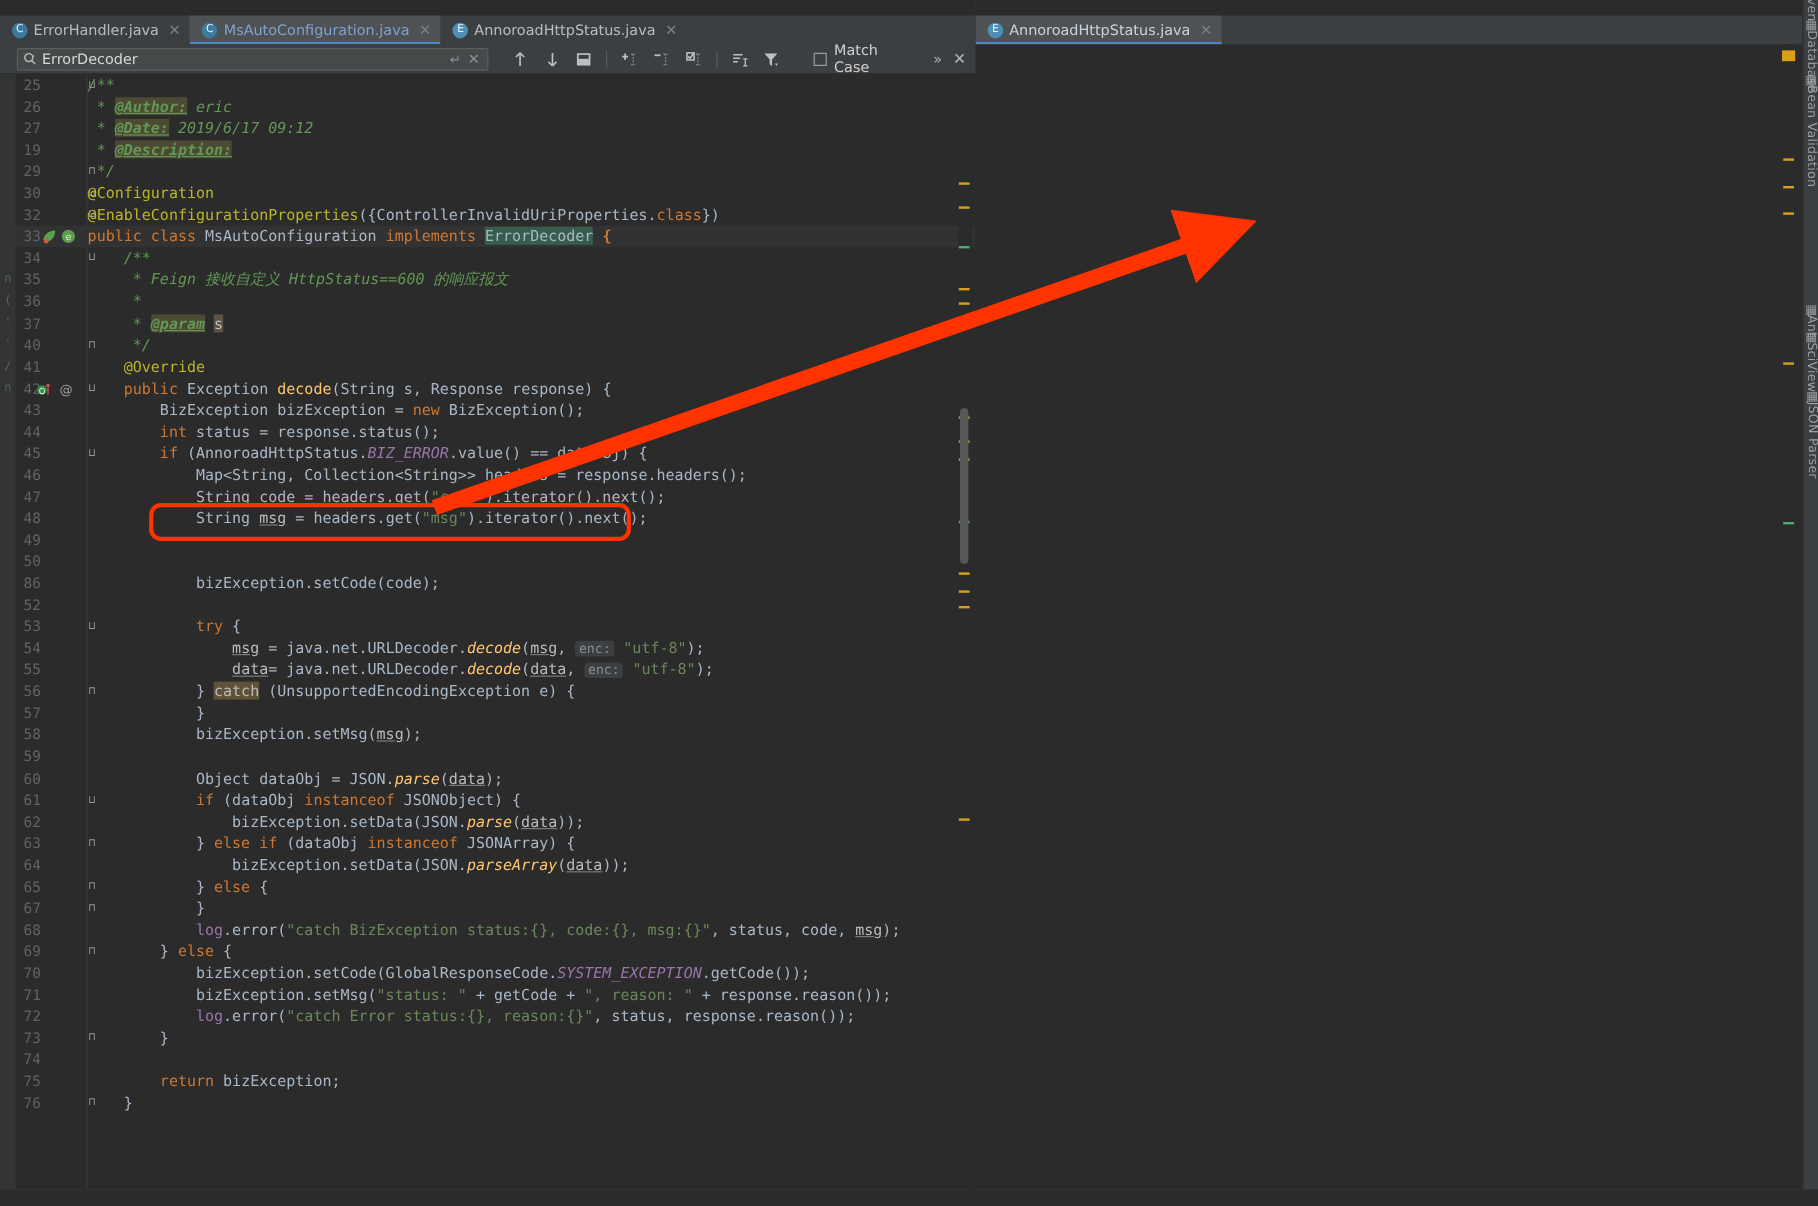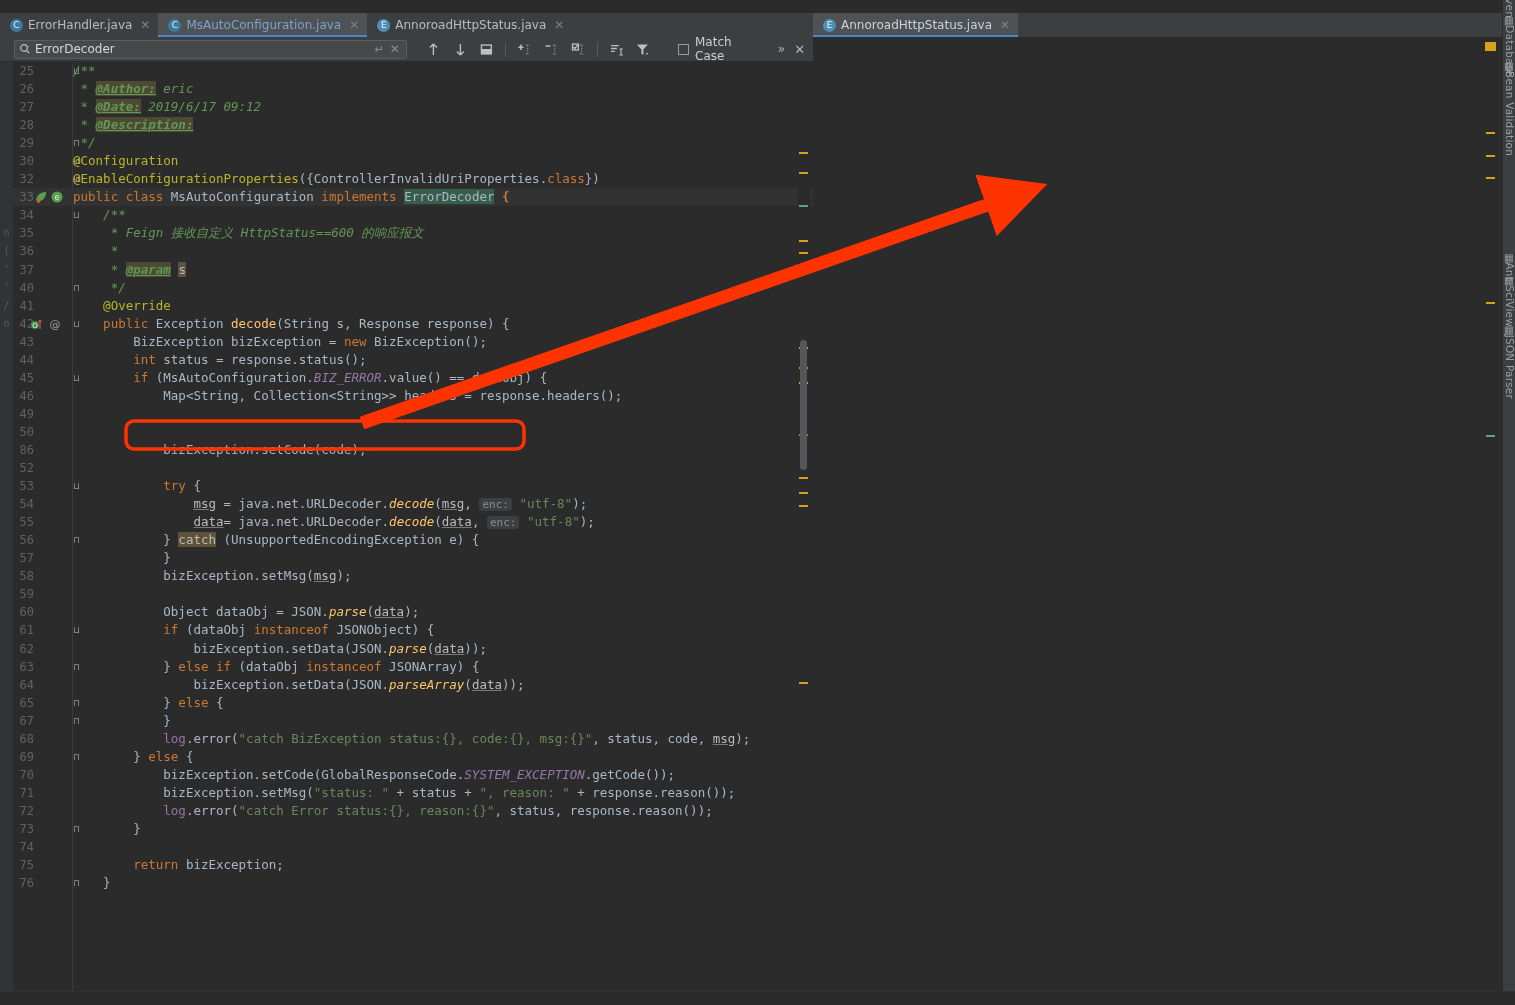--- a/index.html
+++ b/index.html
@@ -243,21 +243,21 @@
       </div>
       <span class="chev">»</span>
       <span class="xclose">✕</span>
     </div>
 
     <div class="editor eleft" id="left-editor">
       <div class="gutter gutter-line" style="left:72px"></div>
     <div class="coderow"><span class="lnum">25</span><span class="fold">⊔</span><span class="code"><span class="doc">/**</span></span></div>
         <div class="coderow"><span class="lnum">26</span><span class="code"><span class="doc"> * </span><span class="dtag">@Author:</span><span class="doc"> eric</span></span></div>
         <div class="coderow"><span class="lnum">27</span><span class="code"><span class="doc"> * </span><span class="dtag">@Date:</span><span class="doc"> 2019/6/17 09:12</span></span></div>
-        <div class="coderow"><span class="lnum">28</span><span class="code"><span class="doc"> * </span><span class="dtag">@Description:</span></span></div>
+        <div class="coderow"><span class="lnum">19</span><span class="code"><span class="doc"> * </span><span class="dtag">@Description:</span></span></div>
         <div class="coderow"><span class="lnum">29</span><span class="fold">⊓</span><span class="code"><span class="doc"> */</span></span></div>
         <div class="coderow"><span class="lnum">30</span><span class="fold">⊔</span><span class="code"><span class="ann">@Configuration</span></span></div>
         <div class="coderow"><span class="lnum">32</span><span class="fold">⊔</span><span class="code"><span class="ann">@EnableConfigurationProperties</span><span class="txt">({</span><span class="txt">ControllerInvalidUriProperties</span><span class="txt">.</span><span class="kw">class</span><span class="txt">})</span></span></div>
         <div class="coderow cur"><span class="lnum">33</span><span class="code"><span class="kw">public </span><span class="kw">class </span><span class="txt">MsAutoConfiguration </span><span class="kw">implements </span><span class="greenhl">ErrorDecoder</span><span class="kwb"> {</span></span><span class="gicon" style="left: 34px; top: 2px;"><svg viewBox="0 0 14 14">
               <path d="M2 10 C3 4 8 2 12 2 C12 8 8 12 3 11 z" fill="#5b9e4e"></path>
               <circle cx="4.5" cy="11" r="1.9" fill="#cc5a42"></circle>
             </svg></span><span class="gicon" style="left: 50px; top: 2px;"><svg viewBox="0 0 14 14">
               <circle cx="7" cy="7" r="5.5" fill="#5b9e4e"></circle>
               <text x="7" y="10" font-size="8" fill="#dff0d8" text-anchor="middle" font-family="DejaVu Sans">e</text>
             </svg></span></div>
@@ -269,22 +269,24 @@
         <div class="coderow"><span class="lnum">41</span><span class="code"><span class="ann">    @Override</span></span></div>
         <div class="coderow"><span class="lnum">42</span><span class="fold">⊔</span><span class="code"><span class="kw">    public </span><span class="txt">Exception </span><span class="mth">decode</span><span class="txt">(</span><span class="txt">String</span><span class="txt"> s, </span><span class="txt">Response</span><span class="txt"> response) {</span></span><span class="gicon" style="left: 30px; top: 2px;"><svg viewBox="0 0 14 14">
               <circle cx="5" cy="8" r="4" fill="#3e8a43"></circle>
               <text x="5" y="11" font-size="7" fill="#e7f6e7" text-anchor="middle" font-family="DejaVu Sans">O</text>
               <path d="M10 12 L10 3 M10 3 L8.4 5 M10 3 L11.6 5" stroke="#c75450" stroke-width="1.2" fill="none"></path>
             </svg></span><span class="gicon" style="left: 48px; top: 2px;"><svg viewBox="0 0 14 14">
               <text x="7" y="11" font-size="11" fill="#9b9fa1" text-anchor="middle" font-family="DejaVu Sans">@</text>
             </svg></span></div>
         <div class="coderow"><span class="lnum">43</span><span class="code"><span class="txt">        BizException bizException = </span><span class="kw">new </span><span class="txt">BizException();</span></span></div>
         <div class="coderow"><span class="lnum">44</span><span class="code"><span class="txt">        </span><span class="kw">int</span><span class="txt"> status = response.status();</span></span></div>
-        <div class="coderow"><span class="lnum">45</span><span class="fold">⊔</span><span class="code"><span class="txt">        </span><span class="kw">if</span><span class="txt"> (MsAutoConfiguration.</span><span class="sfld">BIZ_ERROR</span><span class="txt">.value() == dataObj) {</span></span></div>
+        <div class="coderow"><span class="lnum">45</span><span class="fold">⊔</span><span class="code"><span class="txt">        </span><span class="kw">if</span><span class="txt"> (AnnoroadHttpStatus.</span><span class="sfld">BIZ_ERROR</span><span class="txt">.value() == dataObj) {</span></span></div>
         <div class="coderow"><span class="lnum">46</span><span class="code"><span class="txt">            Map&lt;String, Collection&lt;String&gt;&gt; headers = response.headers();</span></span></div>
+        <div class="coderow"><span class="lnum">47</span><span class="code"><span class="txt">            String code = headers.get(</span><span class="str">"code"</span><span class="txt">).iterator().next();</span></span></div>
+        <div class="coderow"><span class="lnum">48</span><span class="code"><span class="txt">            String </span><span class="udl">msg</span><span class="txt"> = headers.get(</span><span class="str">"msg"</span><span class="txt">).iterator().next();</span></span></div>
         <div class="coderow"><span class="lnum">49</span></div>
         <div class="coderow"><span class="lnum">50</span><span class="code"></span></div>
         <div class="coderow"><span class="lnum">86</span><span class="code"><span class="txt">            bizException.setCode(code);</span></span></div>
         <div class="coderow"><span class="lnum">52</span><span class="code"></span></div>
         <div class="coderow"><span class="lnum">53</span><span class="fold">⊔</span><span class="code"><span class="txt">            </span><span class="kw">try</span><span class="txt"> {</span></span></div>
         <div class="coderow"><span class="lnum">54</span><span class="code"><span class="txt">                </span><span class="udl">msg</span><span class="txt"> = java.net.URLDecoder.</span><span style="color: rgb(255, 198, 109); font-style: italic;">decode</span><span class="txt">(</span><span class="udl">msg</span><span class="txt">, </span><span class="hint">enc:</span><span class="txt"> </span><span class="str">"utf-8"</span><span class="txt">);</span></span></div>
         <div class="coderow"><span class="lnum">55</span><span class="code"><span class="txt">                </span><span class="udl">data</span><span class="txt">= java.net.URLDecoder.</span><span style="color: rgb(255, 198, 109); font-style: italic;">decode</span><span class="txt">(</span><span class="udl">data</span><span class="txt">, </span><span class="hint">enc:</span><span class="txt"> </span><span class="str">"utf-8"</span><span class="txt">);</span></span></div>
         <div class="coderow"><span class="lnum">56</span><span class="fold">⊓</span><span class="code"><span class="txt">            } </span><span class="catchhl">catch</span><span class="txt"> (UnsupportedEncodingException e) {</span></span></div>
         <div class="coderow"><span class="lnum">57</span><span class="code"><span class="txt">            }</span></span></div>
         <div class="coderow"><span class="lnum">58</span><span class="code"><span class="txt">            bizException.setMsg(</span><span class="udl">msg</span><span class="txt">);</span></span></div>
@@ -292,21 +294,21 @@
         <div class="coderow"><span class="lnum">60</span><span class="code"><span class="txt">            Object dataObj = JSON.</span><span style="color: rgb(255, 198, 109); font-style: italic;">parse</span><span class="txt">(</span><span class="udl">data</span><span class="txt">);</span></span></div>
         <div class="coderow"><span class="lnum">61</span><span class="fold">⊔</span><span class="code"><span class="txt">            </span><span class="kw">if</span><span class="txt"> (dataObj </span><span class="kw">instanceof</span><span class="txt"> JSONObject) {</span></span></div>
         <div class="coderow"><span class="lnum">62</span><span class="code"><span class="txt">                bizException.setData(JSON.</span><span style="color: rgb(255, 198, 109); font-style: italic;">parse</span><span class="txt">(</span><span class="udl">data</span><span class="txt">));</span></span></div>
         <div class="coderow"><span class="lnum">63</span><span class="fold">⊓</span><span class="code"><span class="txt">            } </span><span class="kw">else if</span><span class="txt"> (dataObj </span><span class="kw">instanceof</span><span class="txt"> JSONArray) {</span></span></div>
         <div class="coderow"><span class="lnum">64</span><span class="code"><span class="txt">                bizException.setData(JSON.</span><span style="color: rgb(255, 198, 109); font-style: italic;">parseArray</span><span class="txt">(</span><span class="udl">data</span><span class="txt">));</span></span></div>
         <div class="coderow"><span class="lnum">65</span><span class="fold">⊓</span><span class="code"><span class="txt">            } </span><span class="kw">else</span><span class="txt"> {</span></span></div>
         <div class="coderow"><span class="lnum">67</span><span class="fold">⊓</span><span class="code"><span class="txt">            }</span></span></div>
         <div class="coderow"><span class="lnum">68</span><span class="code"><span class="txt">            </span><span class="fld">log</span><span class="txt">.error(</span><span class="str">"catch BizException status:{}, code:{}, msg:{}"</span><span class="txt">, status, code, </span><span class="udl">msg</span><span class="txt">);</span></span></div>
         <div class="coderow"><span class="lnum">69</span><span class="fold">⊓</span><span class="code"><span class="txt">        } </span><span class="kw">else</span><span class="txt"> {</span></span></div>
         <div class="coderow"><span class="lnum">70</span><span class="code"><span class="txt">            bizException.setCode(GlobalResponseCode.</span><span class="sfld">SYSTEM_EXCEPTION</span><span class="txt">.getCode());</span></span></div>
-        <div class="coderow"><span class="lnum">71</span><span class="code"><span class="txt">            bizException.setMsg(</span><span class="str">"status: "</span><span class="txt"> + status + </span><span class="str">", reason: "</span><span class="txt"> + response.reason());</span></span></div>
+        <div class="coderow"><span class="lnum">71</span><span class="code"><span class="txt">            bizException.setMsg(</span><span class="str">"status: "</span><span class="txt"> + getCode + </span><span class="str">", reason: "</span><span class="txt"> + response.reason());</span></span></div>
         <div class="coderow"><span class="lnum">72</span><span class="code"><span class="txt">            </span><span class="fld">log</span><span class="txt">.error(</span><span class="str">"catch Error status:{}, reason:{}"</span><span class="txt">, status, response.reason());</span></span></div>
         <div class="coderow"><span class="lnum">73</span><span class="fold">⊓</span><span class="code"><span class="txt">        }</span></span></div>
         <div class="coderow"><span class="lnum">74</span><span class="code"></span></div>
         <div class="coderow"><span class="lnum">75</span><span class="code"><span class="txt">        </span><span class="kw">return</span><span class="txt"> bizException;</span></span></div>
         <div class="coderow"><span class="lnum">76</span><span class="fold">⊓</span><span class="code"><span class="txt">    }</span></span></div>
       </div>
 
     <div class="ghost">
         <div style="height:18.05px;line-height:18.05px;text-align:center"></div>
         <div style="height:18.05px;line-height:18.05px;text-align:center"></div>

